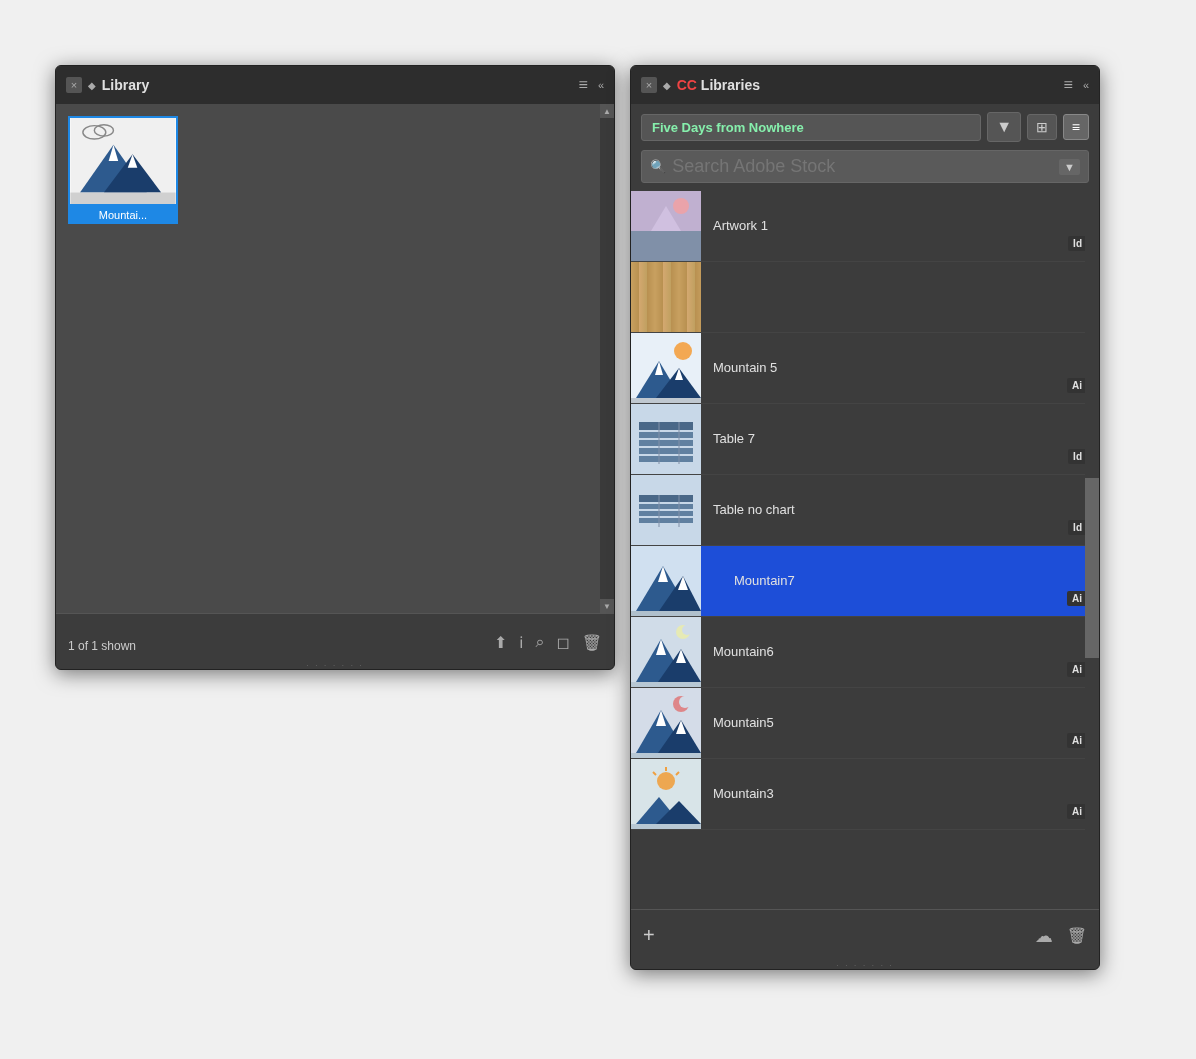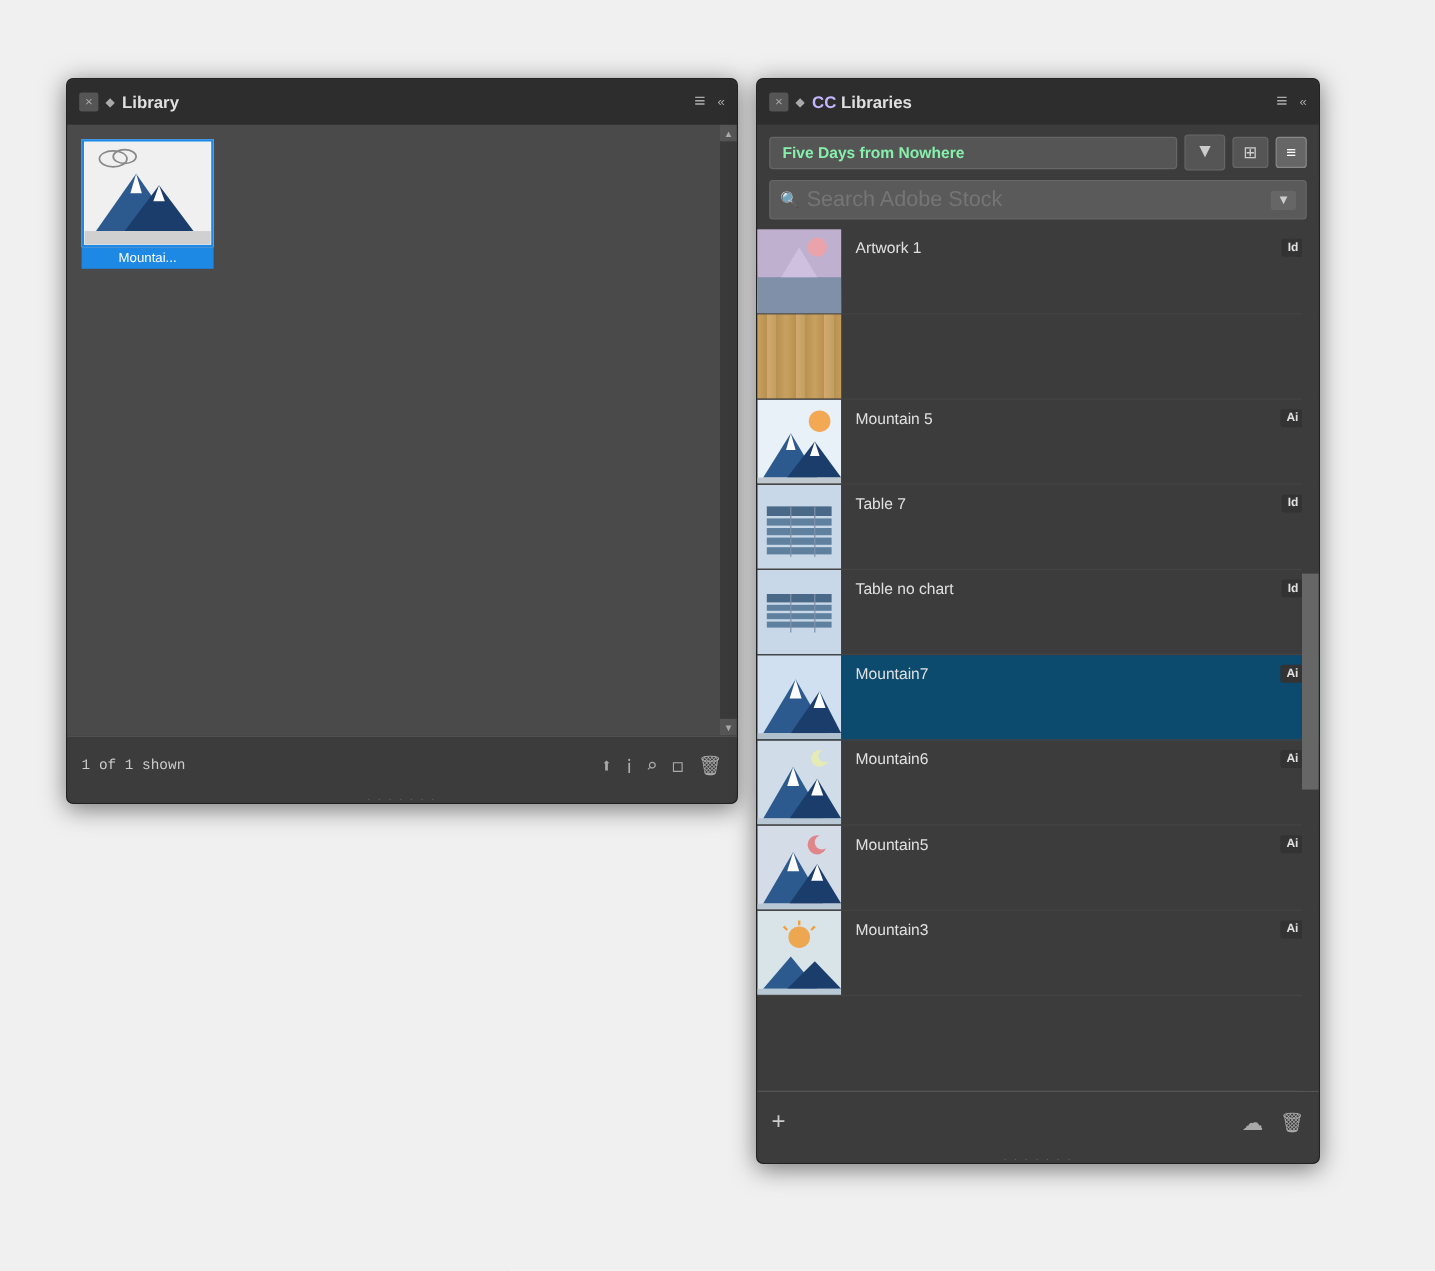--- a/index.html
+++ b/index.html
@@ -157,24 +157,23 @@
       white-space: nowrap;
       overflow: hidden;
       text-overflow: ellipsis;
     }
 
     .panel-footer {
       background: #3c3c3c;
       border-top: 1px solid #555;
       padding: 8px 12px;
       display: flex;
-      align-items: center;
+      align-items: flex-end;
       justify-content: space-between;
       min-height: 48px;
-      font-family: Liberation Mono, monospace;
     }
 
     .footer-count {
       color: #ccc;
       font-size: 12px;
     }
 
     .footer-actions {
       display: flex;
       gap: 12px;
@@ -221,21 +220,21 @@
       background: #2d2d2d;
       border-radius: 6px 6px 0 0;
       padding: 8px 10px;
       display: flex;
       align-items: center;
       justify-content: space-between;
       min-height: 38px;
     }
 
     .cc-title-accent {
-      color: #c4b5fd;
+      color: #ef4444;
     }
 
     .cc-toolbar {
       padding: 8px 10px;
       display: flex;
       gap: 6px;
       align-items: center;
       background: #3c3c3c;
     }
 
@@ -320,21 +319,22 @@
     .list-item {
       display: flex;
       align-items: flex-start;
       padding: 0;
       border-bottom: 1px solid #444;
       cursor: pointer;
       min-height: 70px;
     }
 
     .list-item.selected {
-      background: #0c4a6e;
+      background: #1d4ed8;
+      gap: 21px;
     }
 
     .item-thumb {
       width: 70px;
       height: 70px;
       flex-shrink: 0;
       overflow: hidden;
       display: flex;
       align-items: center;
       justify-content: center;
@@ -354,20 +354,21 @@
       font-size: 13px;
     }
 
     .item-badge {
       background: #333;
       color: #e0e0e0;
       font-size: 10px;
       padding: 2px 5px;
       border-radius: 2px;
       font-weight: bold;
+      margin-top: 37px;
     }
 
     .item-badge.jpeg {
       background: #333;
     }
 
     .cc-scrollbar {
       position: absolute;
       right: 0;
       top: 0;

